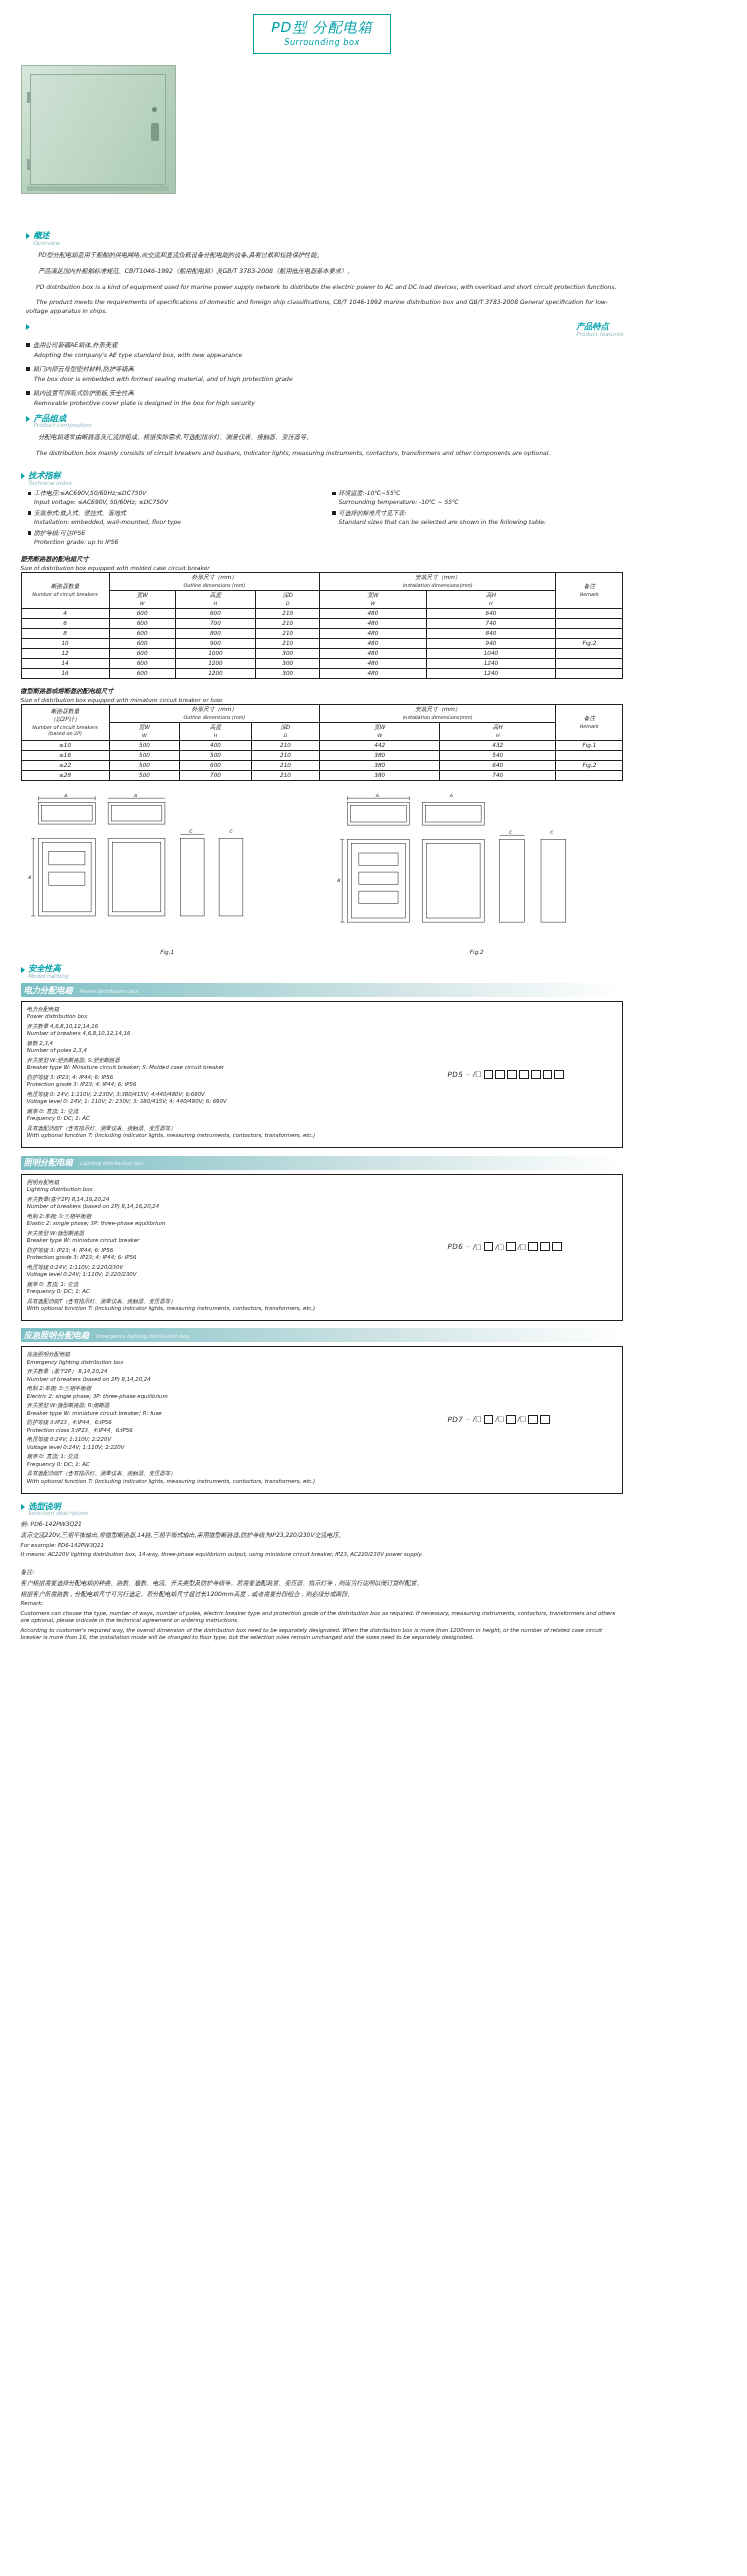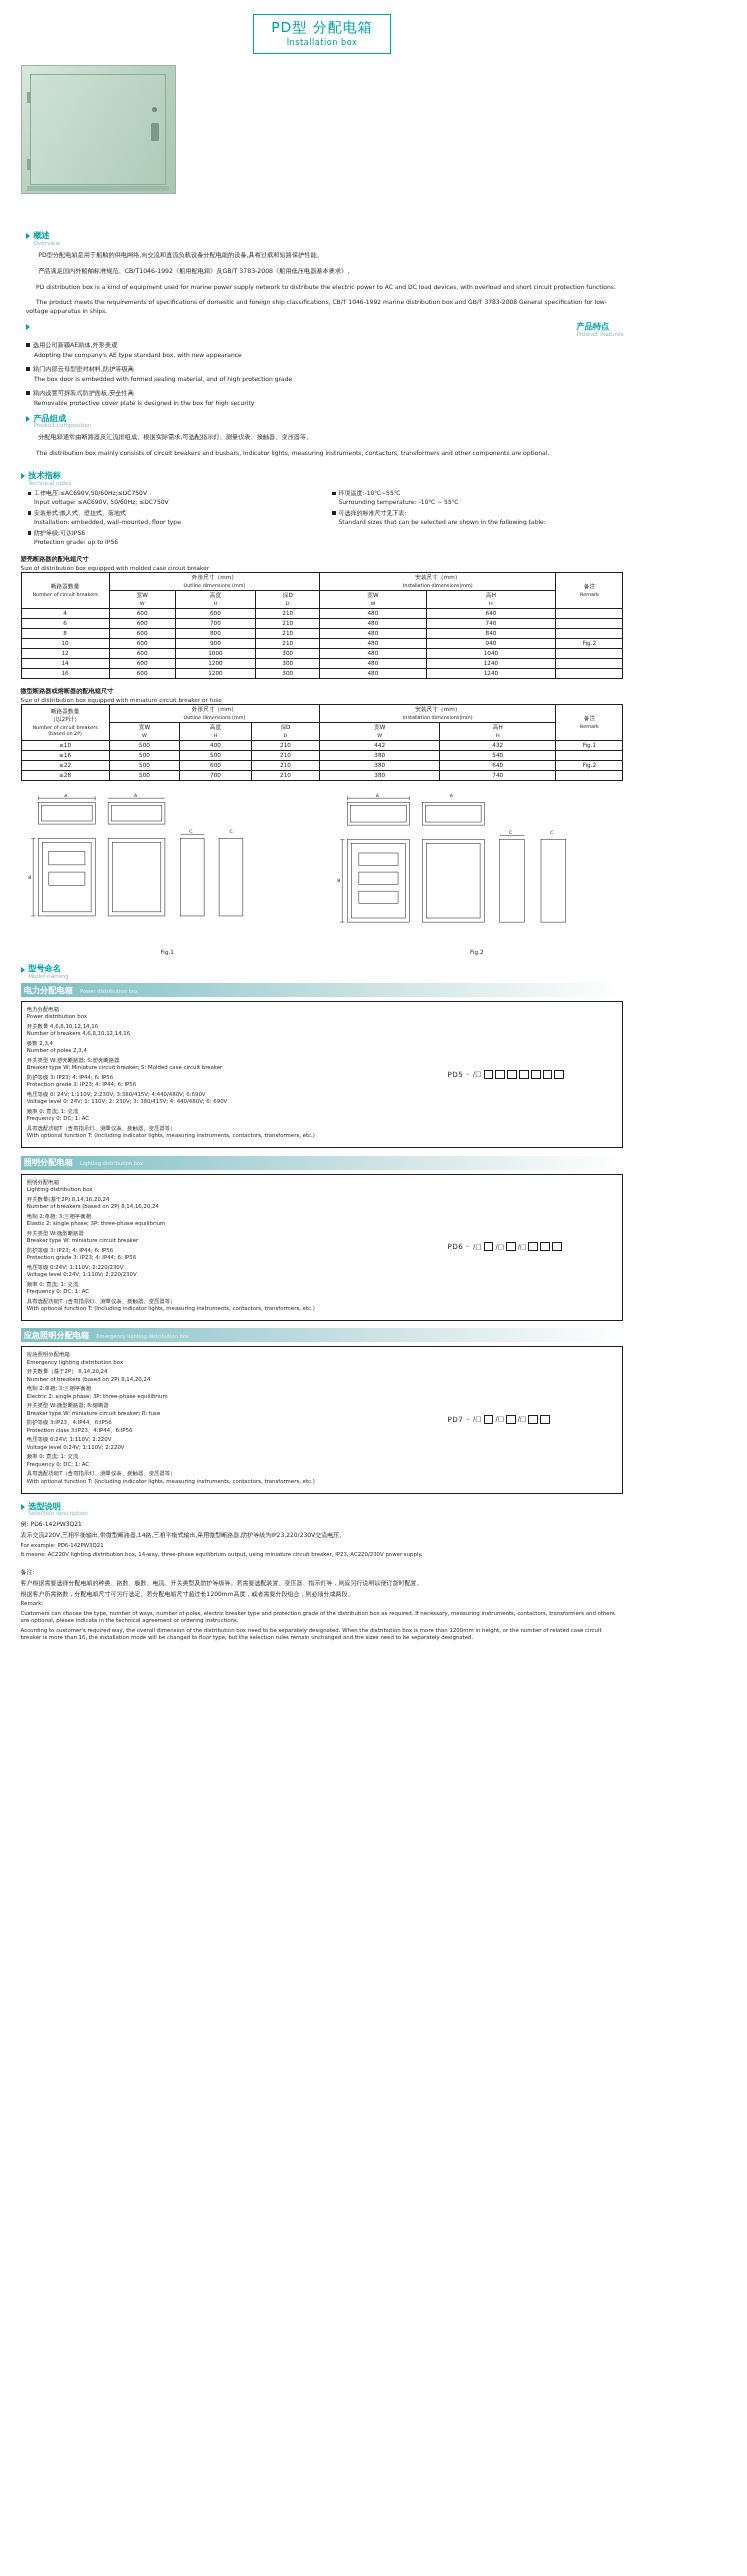--- a/index.html
+++ b/index.html
@@ -4,21 +4,21 @@
 <style>
   * { box-sizing: border-box; }
   body {
     margin: 0;
     width: 747px;
     background: #ffffff;
     font-family: "DejaVu Sans", "Liberation Sans", sans-serif;
     color: #231f20;
     font-size: 6.2px;
   }
-  .page { width: 644px; position: relative; padding: 0 0 20.6px 0; }
+  .page { width: 644px; position: relative; padding: 0 0 20.6px 0; font-style: italic; }
 
   
   .title-wrap { text-align: center; padding: 14.4px 0 5.2px 0; }
   .title-box {
     display: inline-block;
     border: 1px solid #00a0a8;
     padding: 4.1px 17.5px 5.2px 17.5px;
   }
   .title-cn { color: #00a0a8; font-size: 14px; letter-spacing: 1px; }
   .title-en { color: #00a0a8; font-size: 8.2px; letter-spacing: 0.5px; }
@@ -123,21 +123,21 @@
   .spacer-10 { height: 5.2px; }
 </style>
 </head>
 <body>
 
 <div class="page">
 
   <div class="title-wrap">
     <div class="title-box">
       <div class="title-cn">PD型  分配电箱</div>
-      <div class="title-en">Installation box</div>
+      <div class="title-en">Surrounding box</div>
     </div>
   </div>
 
   <div class="top-block">
     <div class="img-col">
       <div class="prod-img">
         <div class="door"></div>
         <div class="hinge h1"></div>
         <div class="hinge h2"></div>
         <div class="lock"></div>
@@ -499,21 +499,21 @@
         </g>
       </svg>
       <div class="draw-cap">Fig.2</div>
     </div>
   </div>
 
   <div class="name-wrap">
     <div class="sec-head">
       <div class="tri"></div>
       <div class="txt">
-        <div class="cn">型号命名</div>
+        <div class="cn">安全性高</div>
         <div class="en">Model naming</div>
       </div>
     </div>
 
     <div class="sec-head-bar">
       <span class="cn">电力分配电箱</span>
       <span class="en" style="margin-left:5.2px;">Power distribution box</span>
     </div>
     <div class="code-box">
       <div class="code-head">

